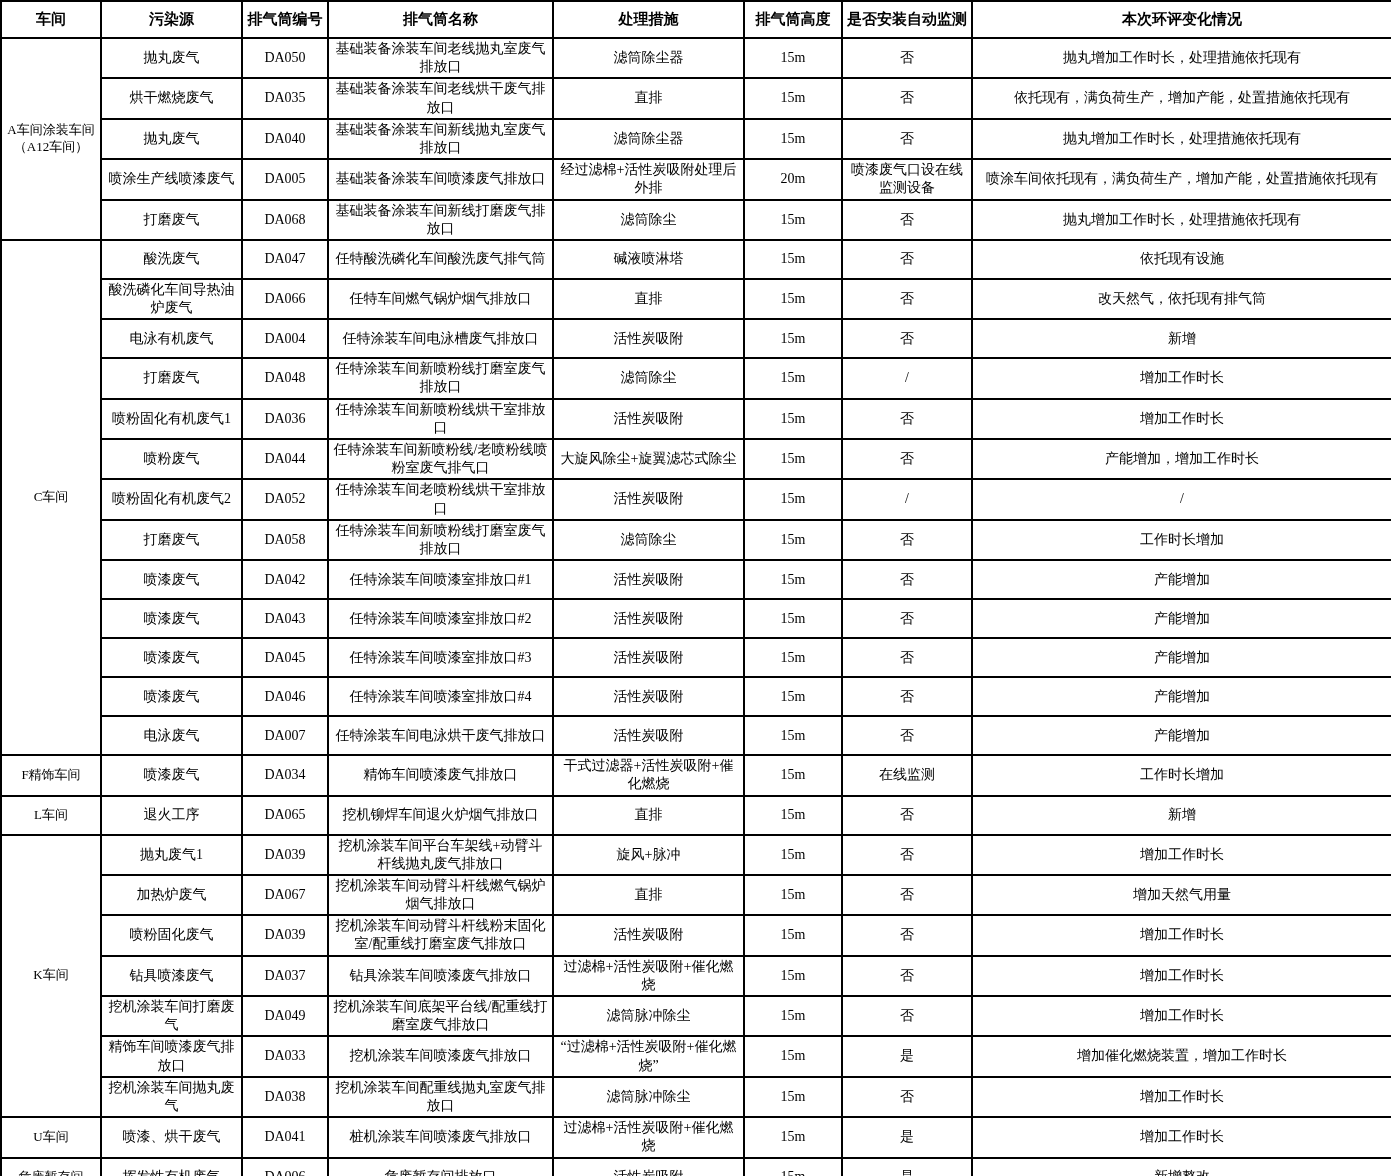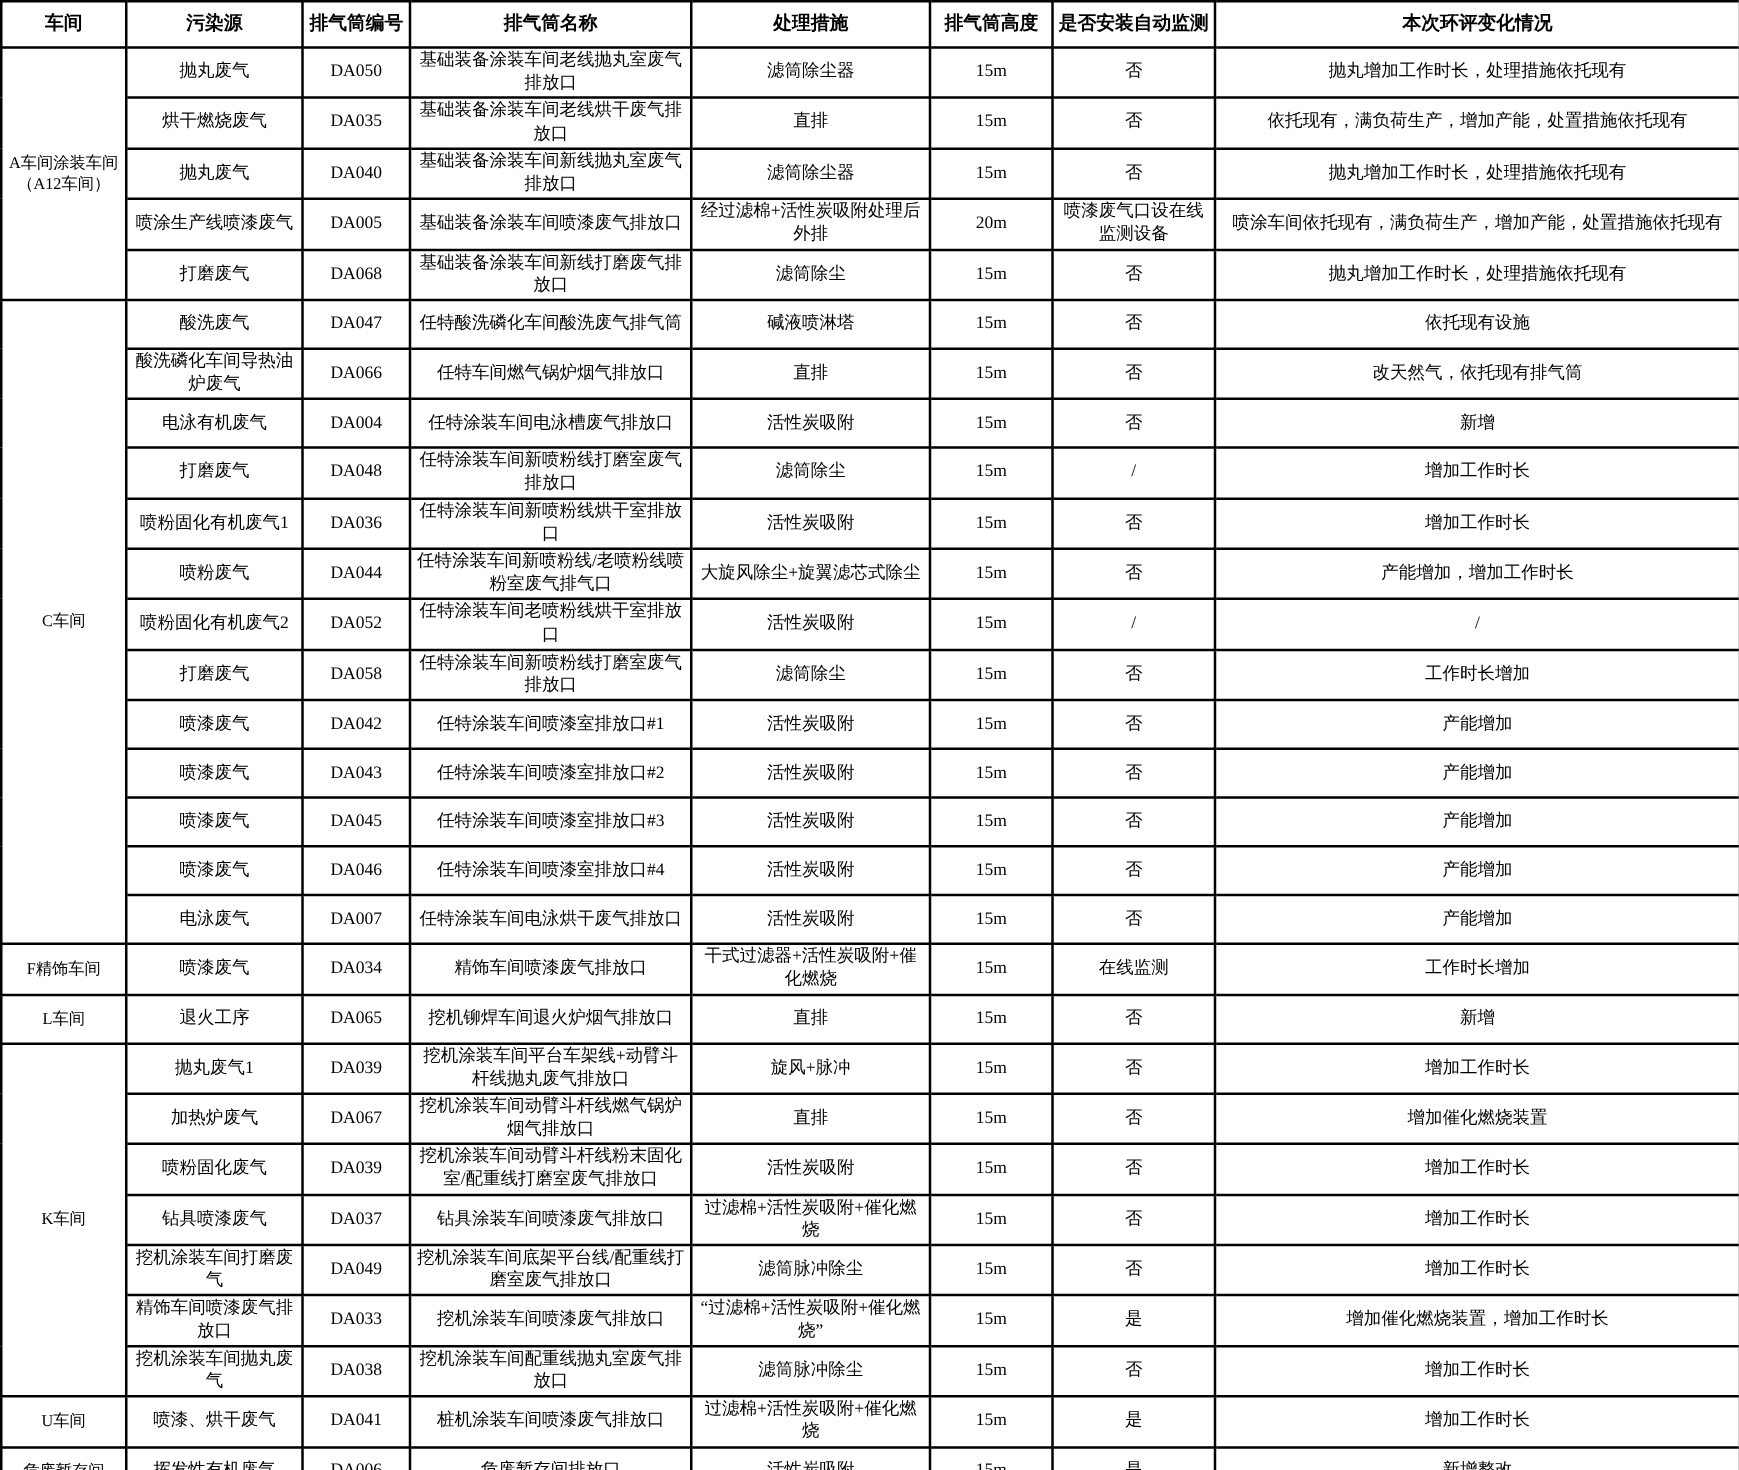--- a/index.html
+++ b/index.html
@@ -270,21 +270,21 @@
           <td>否</td>
           <td>增加工作时长</td>
         </tr>
         <tr>
           <td>加热炉废气</td>
           <td>DA067</td>
           <td>挖机涂装车间动臂斗杆线燃气锅炉烟气排放口</td>
           <td>直排</td>
           <td>15m</td>
           <td>否</td>
-          <td>增加催化燃烧装置</td>
+          <td>增加天然气用量</td>
         </tr>
         <tr>
           <td>喷粉固化废气</td>
           <td>DA039</td>
           <td>挖机涂装车间动臂斗杆线粉末固化室/配重线打磨室废气排放口</td>
           <td>活性炭吸附</td>
           <td>15m</td>
           <td>否</td>
           <td>增加工作时长</td>
         </tr>

